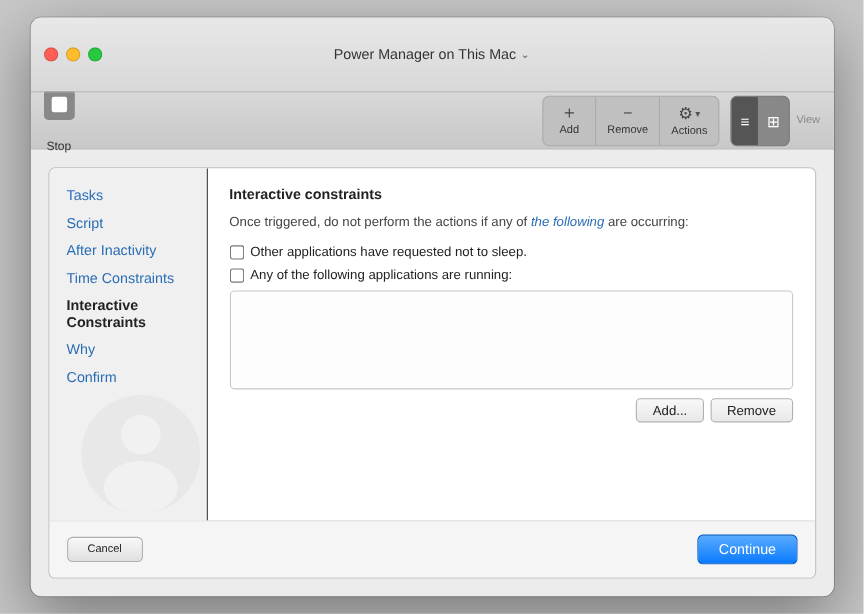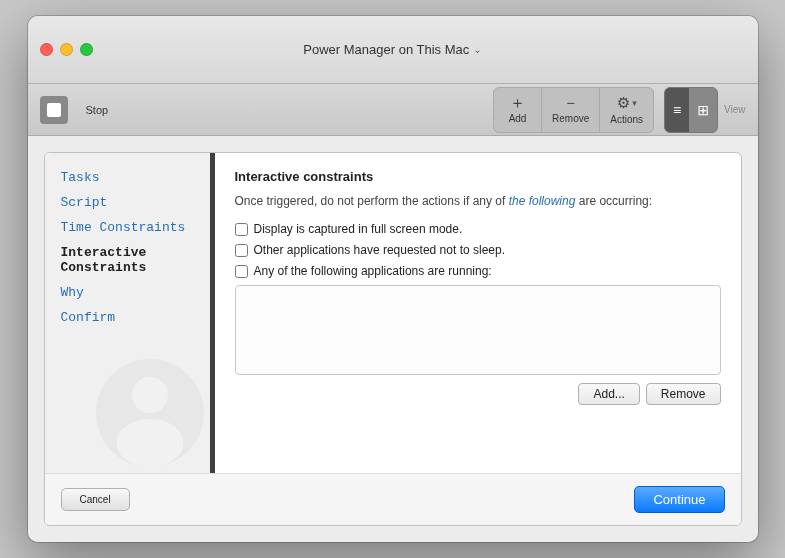--- a/index.html
+++ b/index.html
@@ -63,21 +63,21 @@
       background: linear-gradient(to bottom, #d8d8d8, #c8c8c8);
       height: 52px;
       display: flex;
       align-items: center;
       padding: 0 12px;
       border-bottom: 1px solid #aaa;
       gap: 4px;
     }
     .toolbar-stop {
       display: flex;
-      flex-direction: row;
+      flex-direction: column;
       align-items: center;
       gap: 18px;
       margin-right: 16px;
     }
     .stop-icon {
       width: 28px;
       height: 28px;
       background: #888;
       border-radius: 4px;
       display: flex;
@@ -180,26 +180,25 @@
       font-weight: 600;
       font-size: 13px;
       color: #222;
       background: #f8f8f8;
     }
     .wizard-body {
       display: flex;
       min-height: 320px;
     }
     .wizard-sidebar {
-      width: 170px;
+      width: 144px;
       background: #f0f0f0;
-      border-right: 5px solid #404040;
+      border-right: 1px solid #404040;
       padding: 12px 0;
       position: relative;
-      font-family: Liberation Mono, monospace;
     }
     .wizard-sidebar-bg {
       position: absolute;
       bottom: 0;
       right: 0;
       width: 120px;
       height: 120px;
       opacity: 0.08;
       pointer-events: none;
     }
@@ -371,20 +370,23 @@
       <div class="wizard-body">
 
         <div class="wizard-sidebar">
           <div class="nav-item">
             <span>Tasks</span>
           </div>
           <div class="nav-item">
             <span>Script</span>
           </div>
           <div class="nav-item">
+            <span>After Inactivity</span>
+          </div>
+          <div class="nav-item">
             <span>Time Constraints</span>
           </div>
           <div class="nav-item active">
             <span>Interactive Constraints</span>
           </div>
           <div class="nav-item">
             <span>Why</span>
           </div>
           <div class="nav-item">
             <span>Confirm</span>
@@ -396,24 +398,20 @@
             <ellipse cx="50" cy="75" rx="28" ry="20" fill="white"></ellipse>
           </svg>
         </div>
 
         <div class="wizard-main">
           <div class="section-title">Interactive constraints</div>
           <div class="section-desc">
             <span>Once triggered, do not perform the actions if any of </span><span class="highlight">the following</span><span> are occurring:</span>
           </div>
 
-          <div class="checkbox-row">
-            <input type="checkbox" style="">
-            <label>Display is captured in full screen mode.</label>
-          </div>
           <div class="checkbox-row">
             <input type="checkbox" style="">
             <label>Other applications have requested not to sleep.</label>
           </div>
           <div class="checkbox-row">
             <input type="checkbox" style="">
             <label>Any of the following applications are running:</label>
           </div>
 
           <div class="app-list-box"></div>

